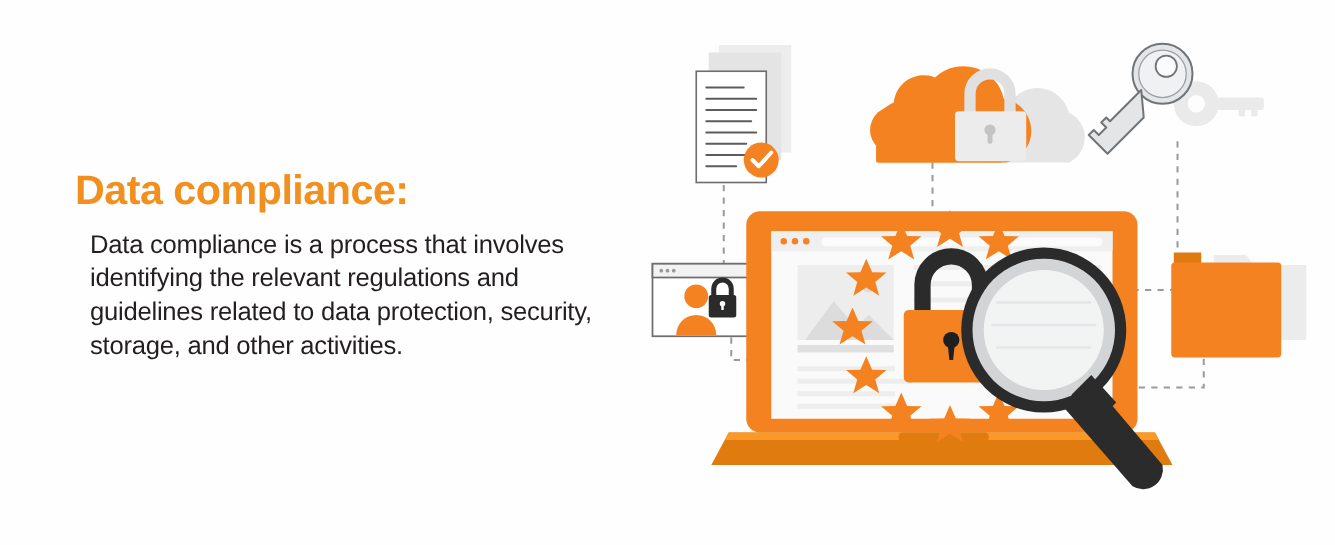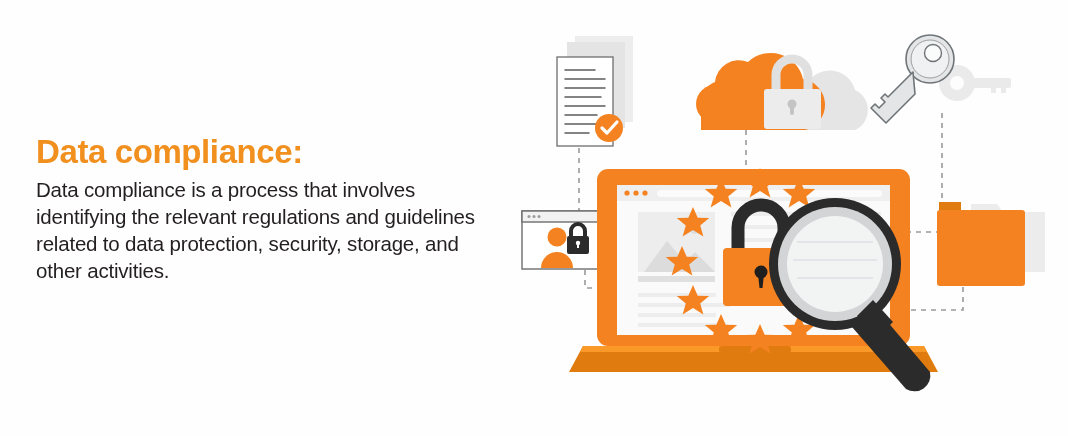--- a/index.html
+++ b/index.html
@@ -17,38 +17,38 @@
   #banner {
     position: relative;
     width: 1068px;
     height: 436px;
     background: #fefefe;
     overflow: hidden;
   }
   
   #text-block {
     position: absolute;
-    left: 36px;
+    left: 60px;
     top: 134px;
     width: 460px;
   }
   #page-title {
     font-size: 33px;
     font-weight: bold;
     color: #F1901F;
     letter-spacing: -0.4px;
     line-height: 1.1;
     margin: 0 0 6px 0;
     font-family: "Liberation Sans", sans-serif;
   }
   #page-body {
     font-size: 20.5px;
     color: #231f20;
     line-height: 1.32;
-    margin: 0;
+    margin: 12px;
     letter-spacing: -0.2px;
     font-family: "Liberation Sans", sans-serif;
   }
   
   #illustration {
     position: absolute;
     left: 505px;
     top: 0px;
     width: 563px;
     height: 436px;

